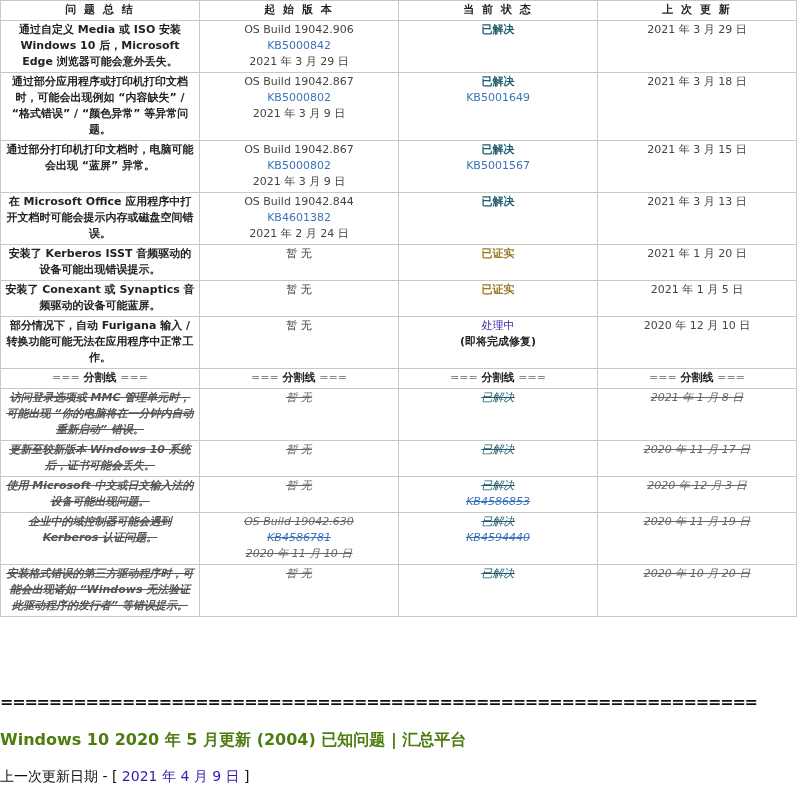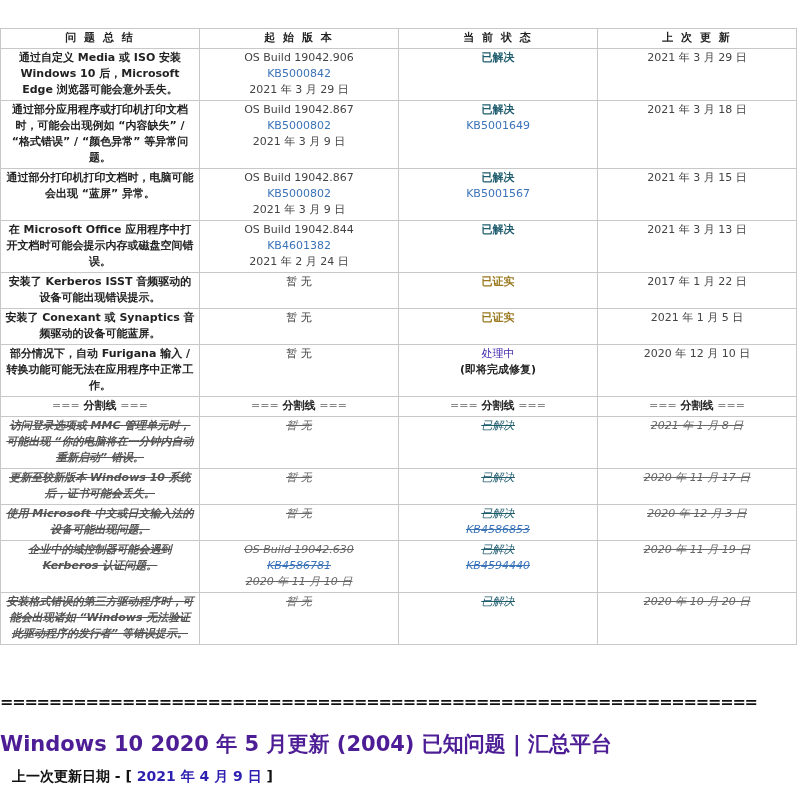--- a/index.html
+++ b/index.html
@@ -1,40 +1,40 @@
 <!DOCTYPE html>
 <html><head>
 <meta charset="utf-8">
 <style>
   html, body { margin: 0; padding: 0; background: #ffffff; }
   body { width: 800px; height: 800px; overflow: hidden; position: relative;
          font-family: "DejaVu Sans", "Liberation Sans", sans-serif; color: #333; }
-  table.issues { position: absolute; left: 0; top: 0; width: 797px; border-collapse: collapse; table-layout: fixed; margin-top: 28px; }
+  table.issues { position: absolute; left: 0; top: 0; width: 797px; border-collapse: collapse; table-layout: fixed; }
   table.issues col { width: 199px; }
   table.issues th, table.issues td {
     border: 1px solid #c8c8c8; text-align: center; vertical-align: top;
     font-size: 11px; line-height: 16px; padding: 1px 4px 2px 4px;
   }
   table.issues th { font-weight: bold; letter-spacing: 2px; height: 16px; color: #222; }
   td.summary { font-weight: bold; color: #222; }
   .kb { color: #3a73b8; display: block; }
   .build, .date { display: block; color: #444; }
   .st-resolved { color: #1e5c6e; font-weight: bold; display: block; }
   .st-confirmed { color: #9a7a20; font-weight: bold; display: block; }
   .st-progress { color: #3b1fa8; font-weight: normal; display: block; }
   .st-note { display: block; font-weight: bold; color: #222; }
   .sep td { font-weight: bold; color: #222; height: 16px; }
   .sep .eq { color: #888; font-weight: normal; }
   tr.old td, tr.old td * { text-decoration: line-through; font-style: italic; }
   tr.old td.summary { color: #555; }
   tr.old .st-resolved { font-weight: normal; }
   tr.old .build, tr.old .date { color: #666; }
   .rule { position: absolute; left: 0; top: 692px; font-weight: bold; font-size: 16px; letter-spacing: -1.2px; color: #111; white-space: nowrap; }
-  .page-title { position: absolute; left: 0; top: 730px; font-size: 21px; font-weight: bold; color: #4c1d95; white-space: nowrap; }
-  .last-updated { position: absolute; left: 12px; top: 768px; font-size: 14px; font-weight: bold; color: #111; white-space: nowrap; }
+  .page-title { position: absolute; left: 0; top: 730px; font-size: 16px; font-weight: bold; color: #4d7c0f; white-space: nowrap; }
+  .last-updated { position: absolute; left: 0; top: 768px; font-size: 14px; font-weight: normal; color: #111; white-space: nowrap; }
   .last-updated .dt { color: #2d1fb0; }
 </style>
 </head>
 <body>
 
 <table class="issues">
   <colgroup>
       <col>
       <col>
       <col>
@@ -109,21 +109,21 @@
       </tr>
       <tr>
         <td class="summary"><span>安装了 Kerberos ISST 音频驱动的设备可能出现错误提示。</span></td>
         <td>
           <span class="build">暂 无</span>
         </td>
         <td>
           <span class="st-confirmed">已证实</span>
         </td>
         <td>
-          <span class="date">2017 年 1 月 22 日</span>
+          <span class="date">2021 年 1 月 20 日</span>
         </td>
       </tr>
       <tr>
         <td class="summary"><span>安装了 Conexant 或 Synaptics 音频驱动的设备可能蓝屏。</span></td>
         <td>
           <span class="build">暂 无</span>
         </td>
         <td>
           <span class="st-confirmed">已证实</span>
         </td>

